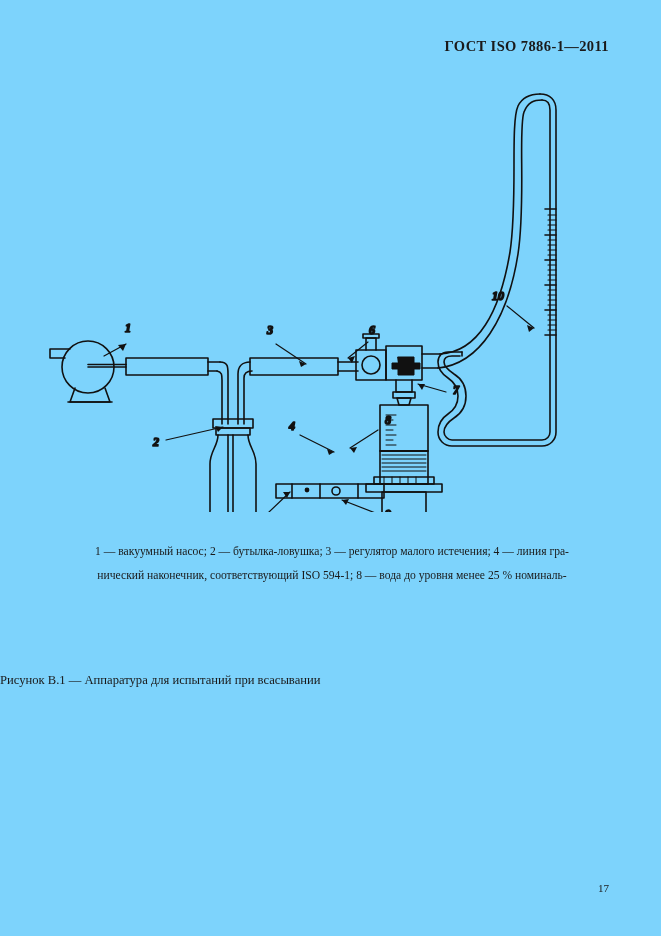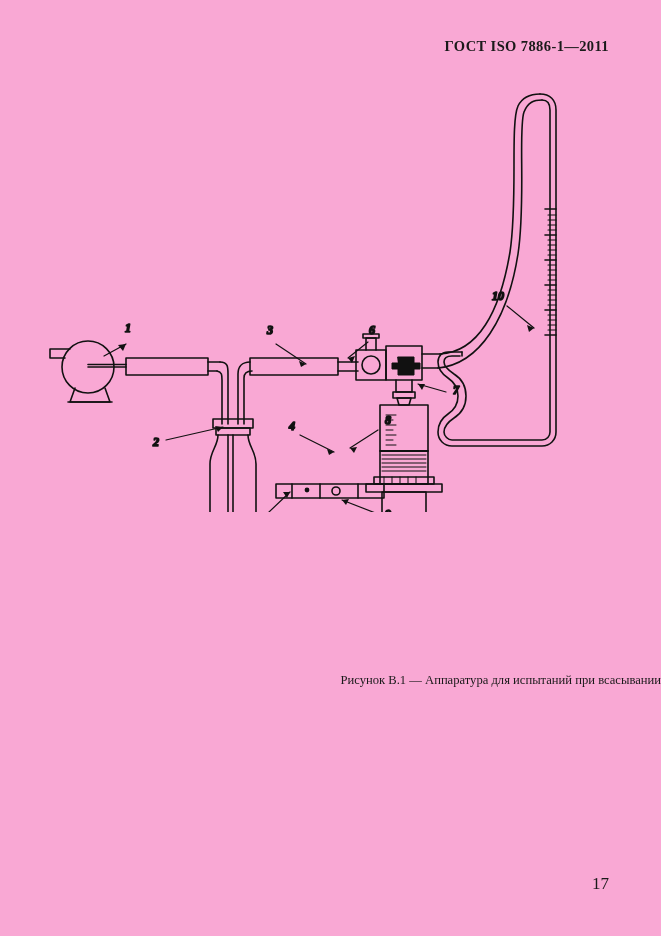--- a/index.html
+++ b/index.html
@@ -15,21 +15,21 @@
     font-family: "Liberation Serif", "DejaVu Serif", serif;
     color: #1a1a1a;
     overflow: hidden;
   }
 
   .page {
     position: absolute;
     inset: 0;
     width: 661px;
     height: 936px;
-    background: #f9a8d4;
+    background: #7dd3fc;
   }
 
   
   .doc-header {
     position: absolute;
     top: 38px;
     right: 52px;
     font-size: 14.5px;
     font-weight: bold;
     letter-spacing: 0.4px;
@@ -70,29 +70,29 @@
     text-align-last: center;
     hyphens: manual;
   }
   .legend .ln { display: block; }
 
   .fig-title {
     position: absolute;
     top: 673px;
     left: 0;
     width: 661px;
-    text-align: right;
+    text-align: left;
     font-size: 12.6px;
   }
 
   .page-number {
     position: absolute;
     bottom: 42px;
     right: 52px;
-    font-size: 17px;
+    font-size: 11px;
   }
 
   
   .lbl {
     font-family: "Liberation Serif", "DejaVu Serif", serif;
     font-size: 12px;
     font-style: italic;
     font-weight: bold;
     fill: #111111;
   }
@@ -312,19 +312,21 @@
         <text class="lbl" x="324" y="262" text-anchor="middle">6</text>
         <text class="lbl" x="408" y="322" text-anchor="middle">7</text>
         <text class="lbl" x="340" y="352" text-anchor="middle">8</text>
         <text class="lbl" x="340" y="446" text-anchor="middle">9</text>
         <text class="lbl" x="450" y="228" text-anchor="middle">10</text>
       </g>
     </svg>
   </div>
 
   <div class="legend">
+    <span class="ln">1 — вакуумный насос; 2 — бутылка-ловушка; 3 — регулятор малого истечения; 4 — линия гра-</span>
+    <span class="ln">нический наконечник, соответствующий ISO 594-1; 8 — вода до уровня менее 25 % номиналь-</span>
   </div>
 
   <div class="fig-title">Рисунок В.1 — Аппаратура для испытаний при всасывании</div>
 
   <div class="page-number">17</div>
 
 </div>
 
 </body></html>

